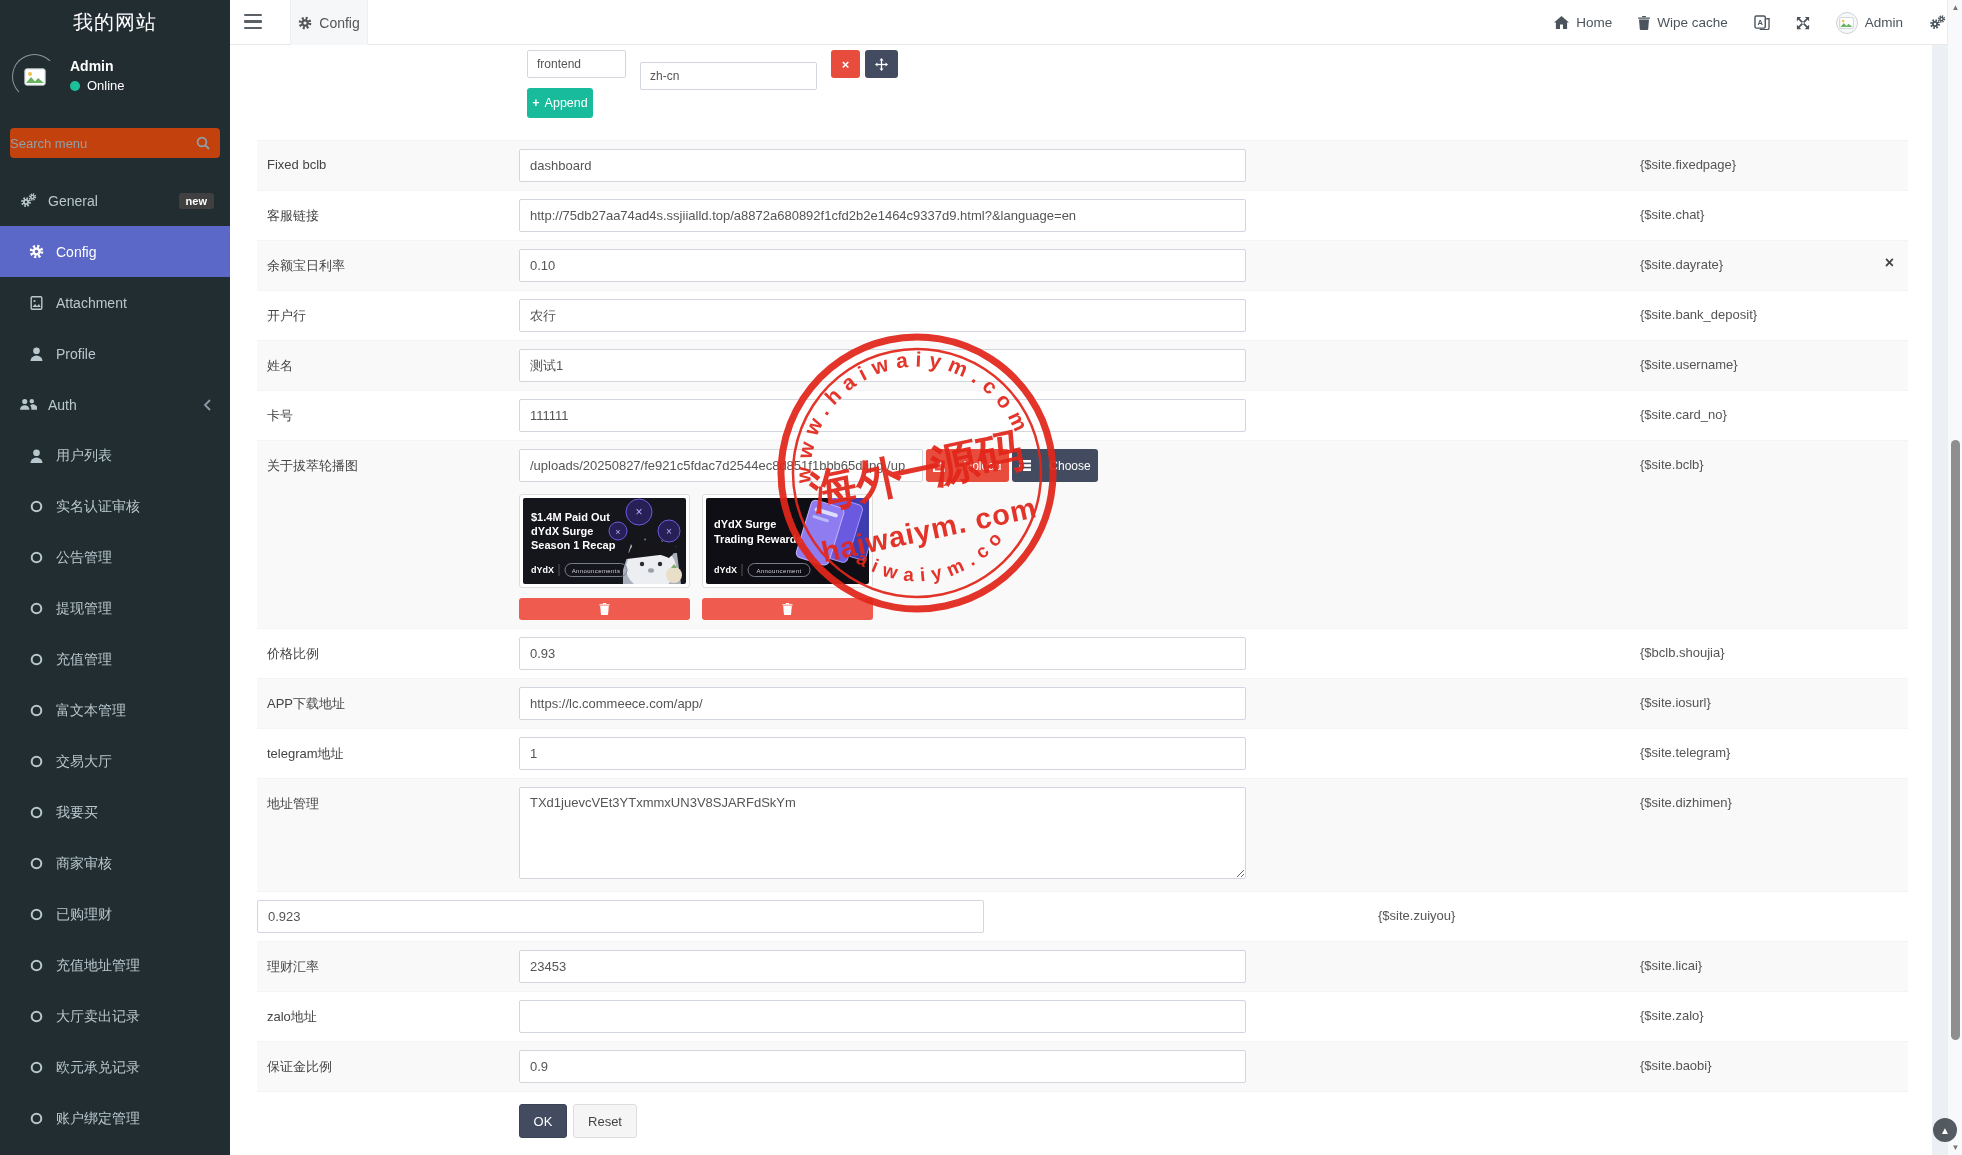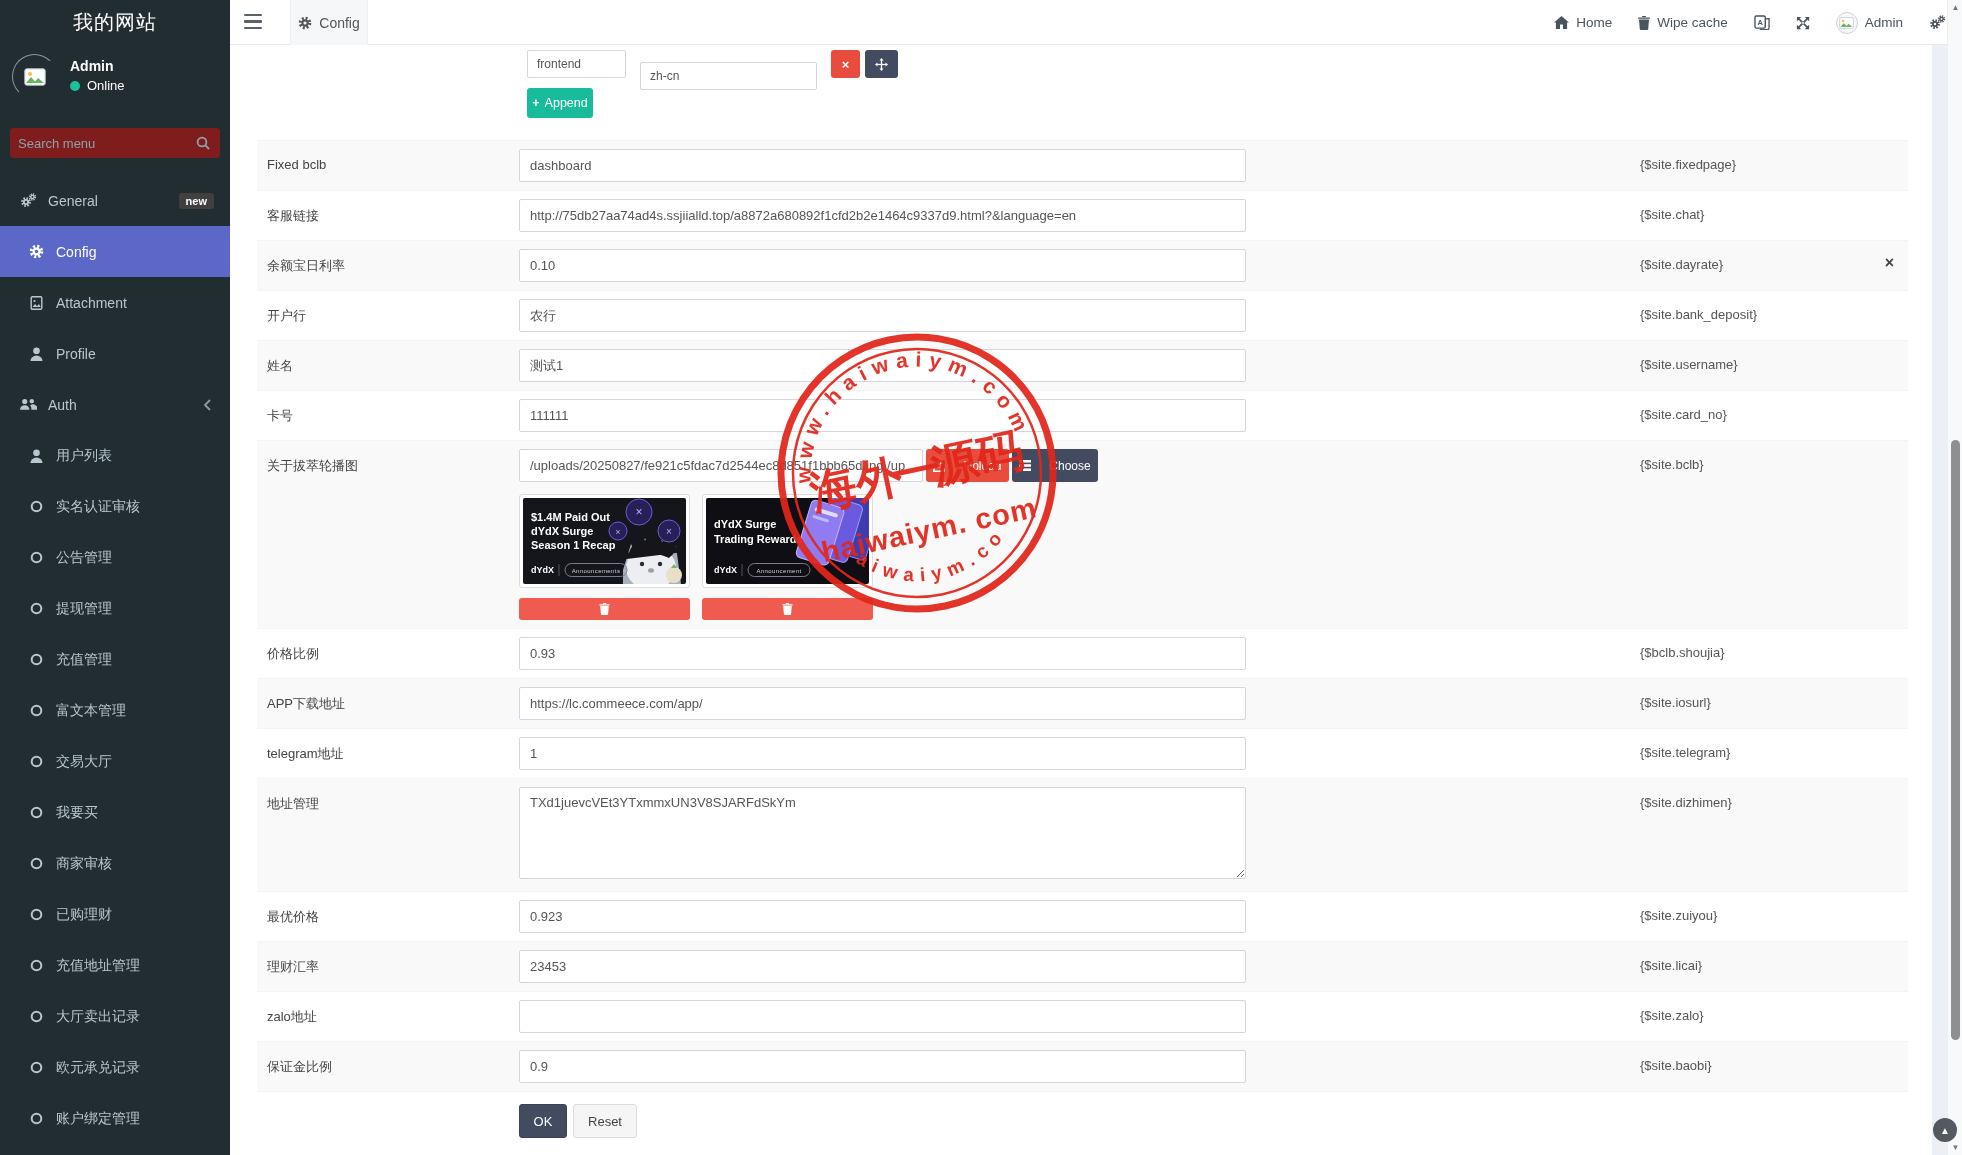--- a/index.html
+++ b/index.html
@@ -7,21 +7,21 @@
 body{position:relative;overflow:hidden;background:#ecf0f5;font-family:"Liberation Sans","DejaVu Sans",sans-serif;-webkit-font-smoothing:antialiased}
 svg{display:block}
 
 .sidebar{position:absolute;left:0;top:0;width:230px;height:1155px;background:#222d32;z-index:5}
 .brand{height:45px;line-height:45px;text-align:center;color:#fff;font-size:20px;background:#222d32;letter-spacing:1px}
 .upanel{position:absolute;left:0;top:50px;width:230px;height:70px}
 .uavatar{position:absolute;left:12px;top:4px;width:45px;height:45px;border-radius:50%;border:1px solid #8a979e;border-right-color:transparent;border-bottom-color:transparent;display:flex;align-items:center;justify-content:center}
 .uname{position:absolute;left:70px;top:8px;color:#fff;font-weight:bold;font-size:14px}
 .ustatus{position:absolute;left:70px;top:28px;color:#fff;font-size:13px;display:flex;align-items:center;gap:7px}
 .udot{width:10px;height:10px;border-radius:50%;background:#1dbf9a;display:inline-block}
-.search{position:absolute;left:10px;top:128px;width:210px;height:30px;background:#7f1d1d;border-radius:4px;display:flex;align-items:center;padding:0 10px 0 8px}
+.search{position:absolute;left:10px;top:128px;width:210px;height:30px;background:#c2410c;border-radius:4px;display:flex;align-items:center;padding:0 10px 0 0}
 .search input{flex:1;background:transparent;border:0;outline:none;color:#cfd8dc;font-size:13px;font-family:inherit}
 .search input::placeholder{color:#90a0a8}
 .search .sic{color:#90a0a8}
 .menu{position:absolute;left:0;top:175px;width:230px;list-style:none}
 .mi{height:51px;display:flex;align-items:center;gap:11px;padding-left:19px;color:#b8c7ce;font-size:14px;cursor:pointer}
 .mi.child{padding-left:27px}
 .mi.active{background:#5b68c7;color:#fff}
 .mic{width:18px;display:flex;justify-content:center;color:inherit}
 .badge-new{margin-left:auto;margin-right:16px;background:#404040;color:#fff;font-size:11px;font-weight:bold;padding:2px 7px;border-radius:3px}
 .chev{margin-left:auto;margin-right:18px;color:#8a9ba5}
@@ -522,21 +522,20 @@
           <div class="cl">telegram地址</div>
           <div class="cm"><input class="fc" value="1" style=""></div>
           <div class="ct"><span>{$site.telegram}</span></div>
         </div>
         <div class="crow shade">
           <div class="cl">地址管理</div>
           <div class="cm"><textarea class="fc" style="">TXd1juevcVEt3YTxmmxUN3V8SJARFdSkYm</textarea></div>
           <div class="ct"><span>{$site.dizhimen}</span></div>
         </div>
         <div class="crow">
-          <div class="cl">最优价格</div>
           <div class="cm"><input class="fc" value="0.923" style=""></div>
           <div class="ct"><span>{$site.zuiyou}</span></div>
         </div>
         <div class="crow shade">
           <div class="cl">理财汇率</div>
           <div class="cm"><input class="fc" value="23453" style=""></div>
           <div class="ct"><span>{$site.licai}</span></div>
         </div>
         <div class="crow">
           <div class="cl">zalo地址</div>

